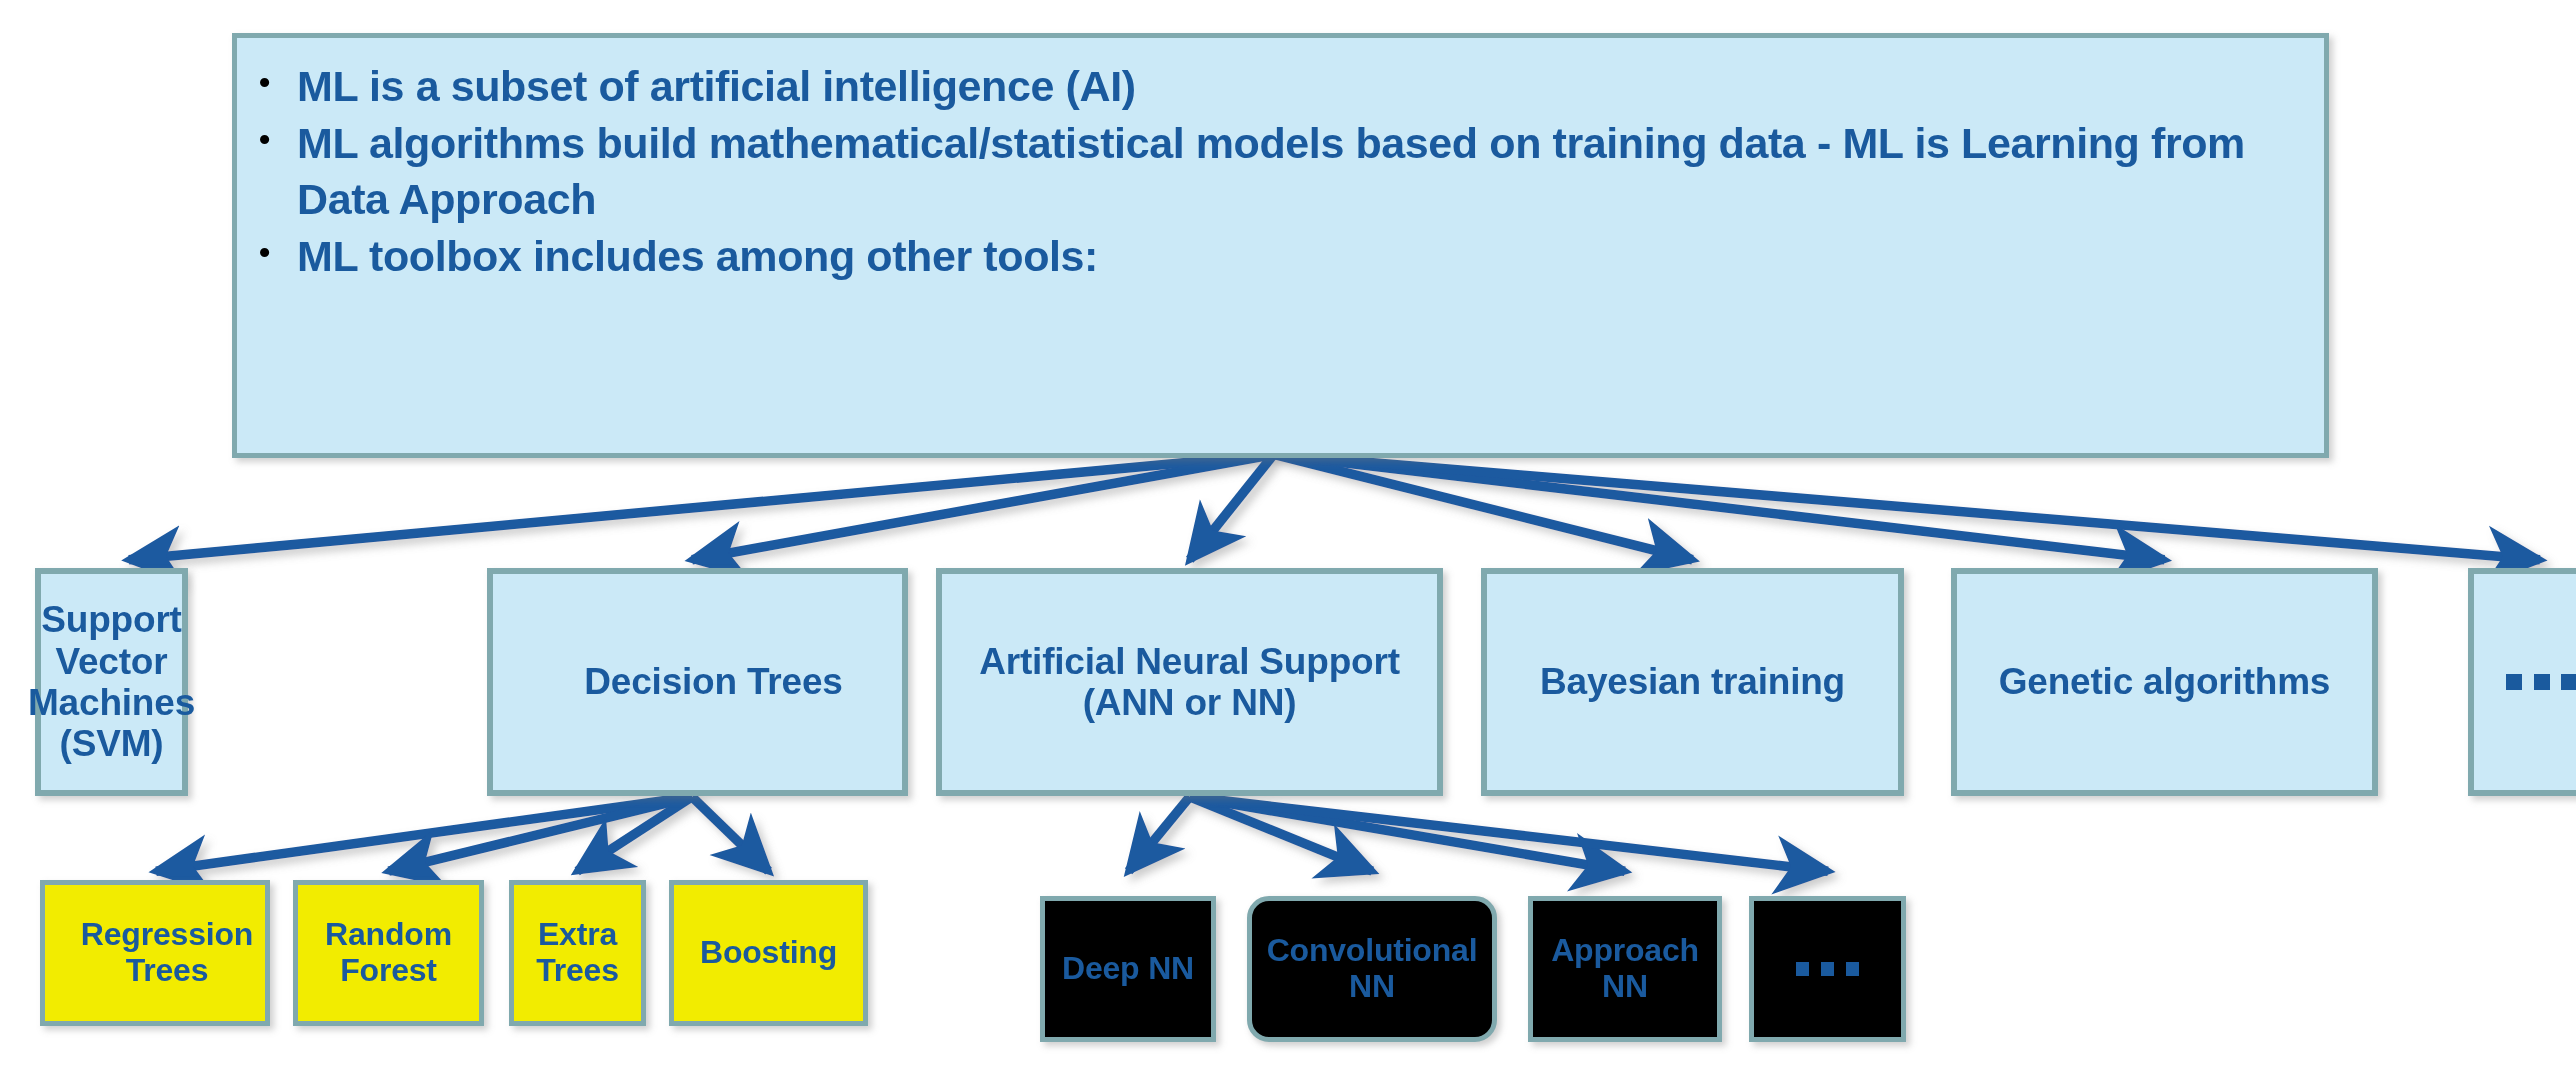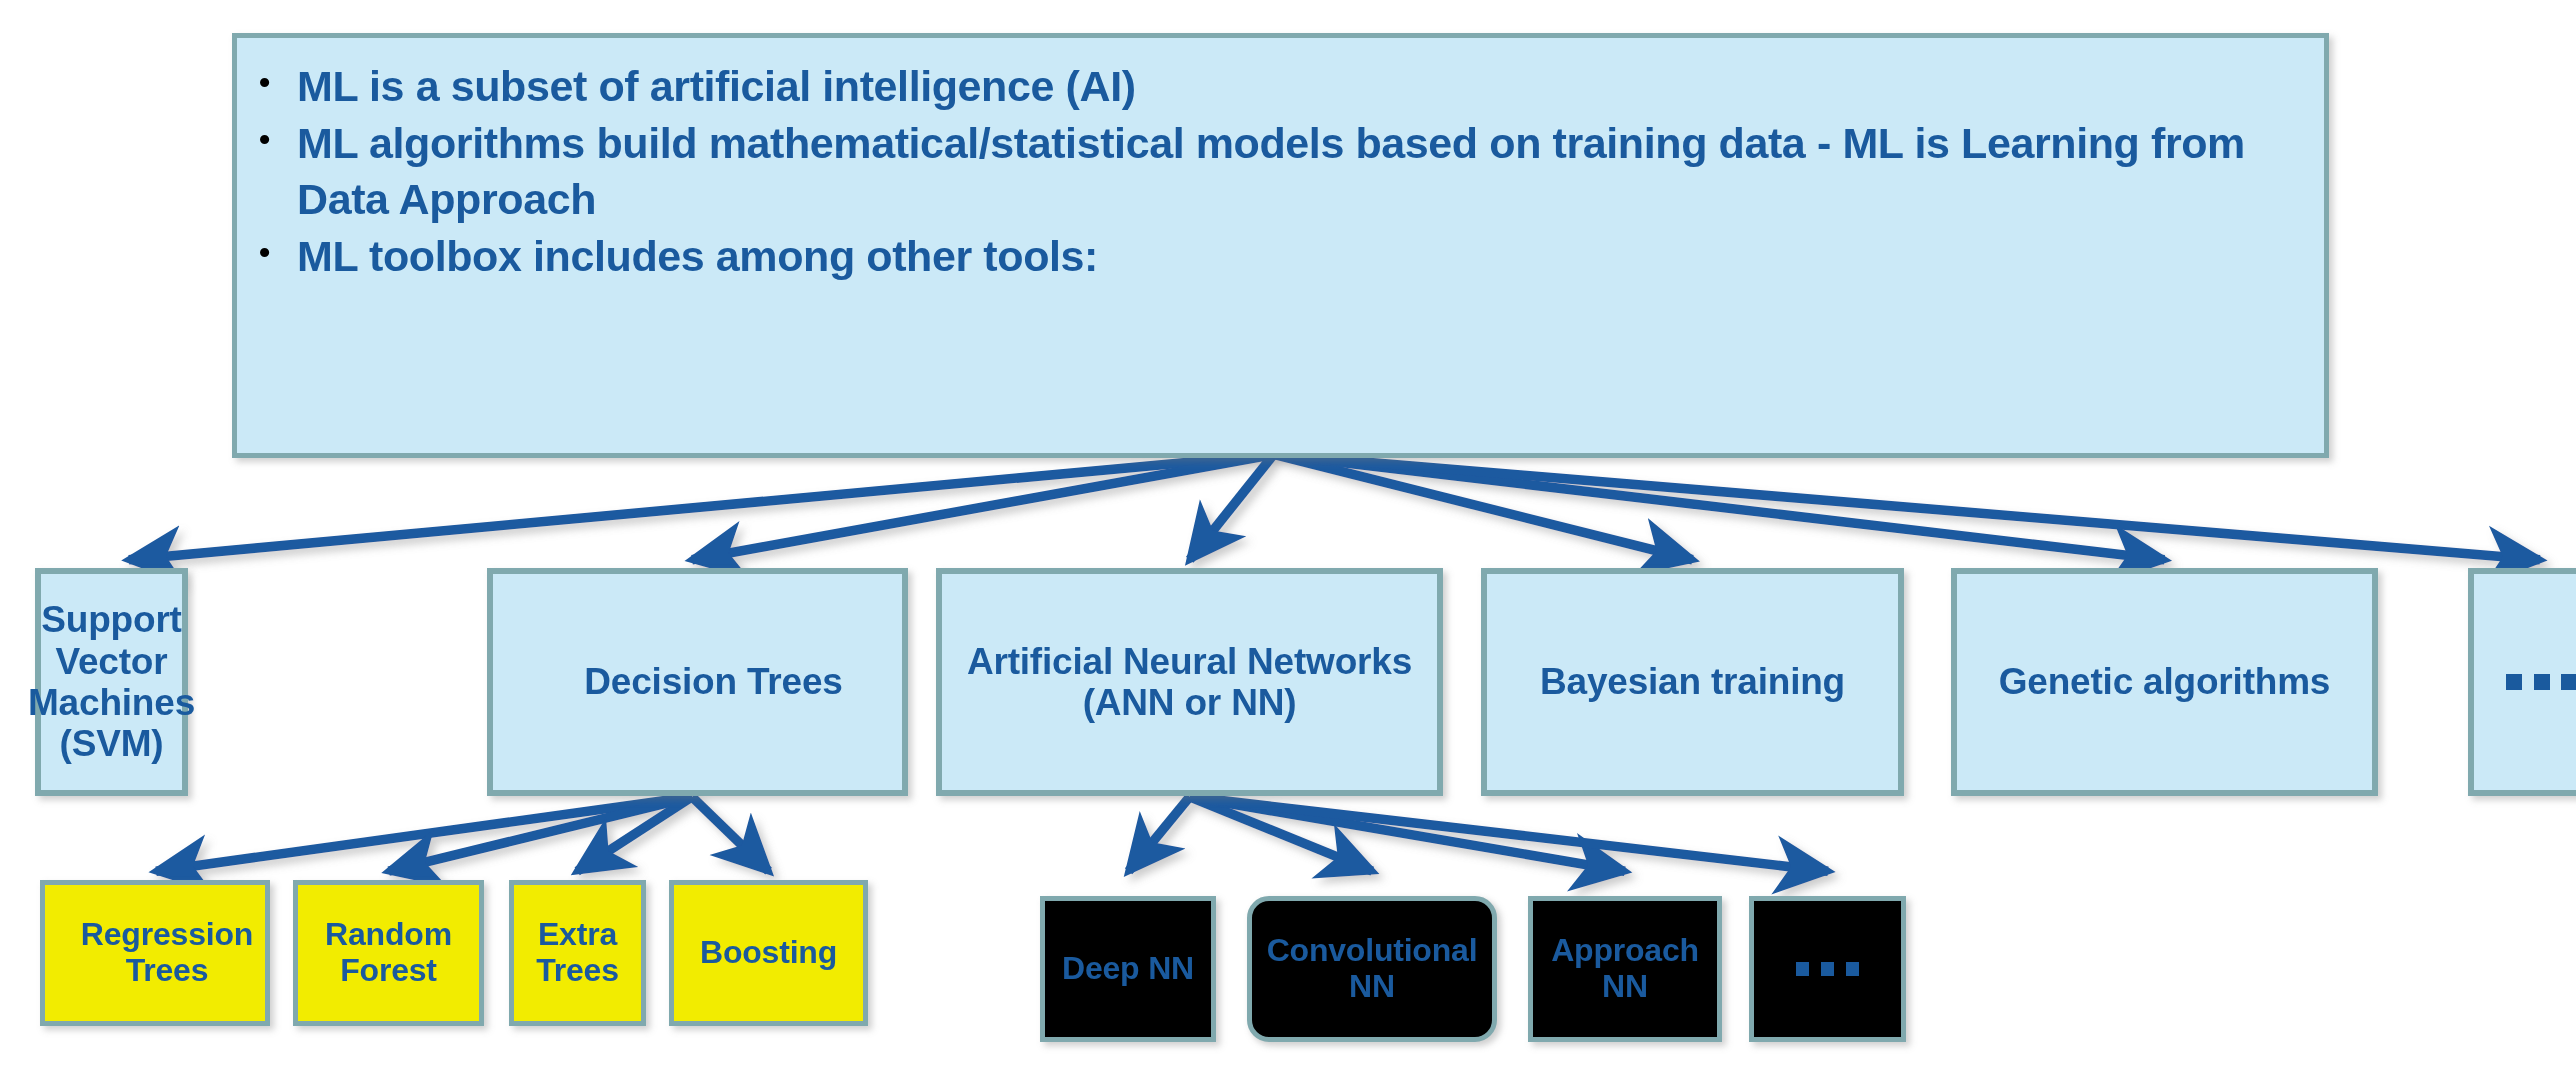--- a/index.html
+++ b/index.html
@@ -188,21 +188,21 @@
 
   <div class="node level2" id="node-svm">
     <span class="label">Support Vector Machines (SVM)</span>
   </div>
 
   <div class="node level2" id="node-dt">
     <span class="label">Decision Trees</span>
   </div>
 
   <div class="node level2" id="node-ann">
-    <span class="label">Artificial Neural Networks (ANN or NN)</span>
+    <span class="label">Artificial Neural Support (ANN or NN)</span>
   </div>
 
   <div class="node level2" id="node-bayes">
     <span class="label">Bayesian training</span>
   </div>
 
   <div class="node level2" id="node-genetic">
     <span class="label">Genetic algorithms</span>
   </div>
 

